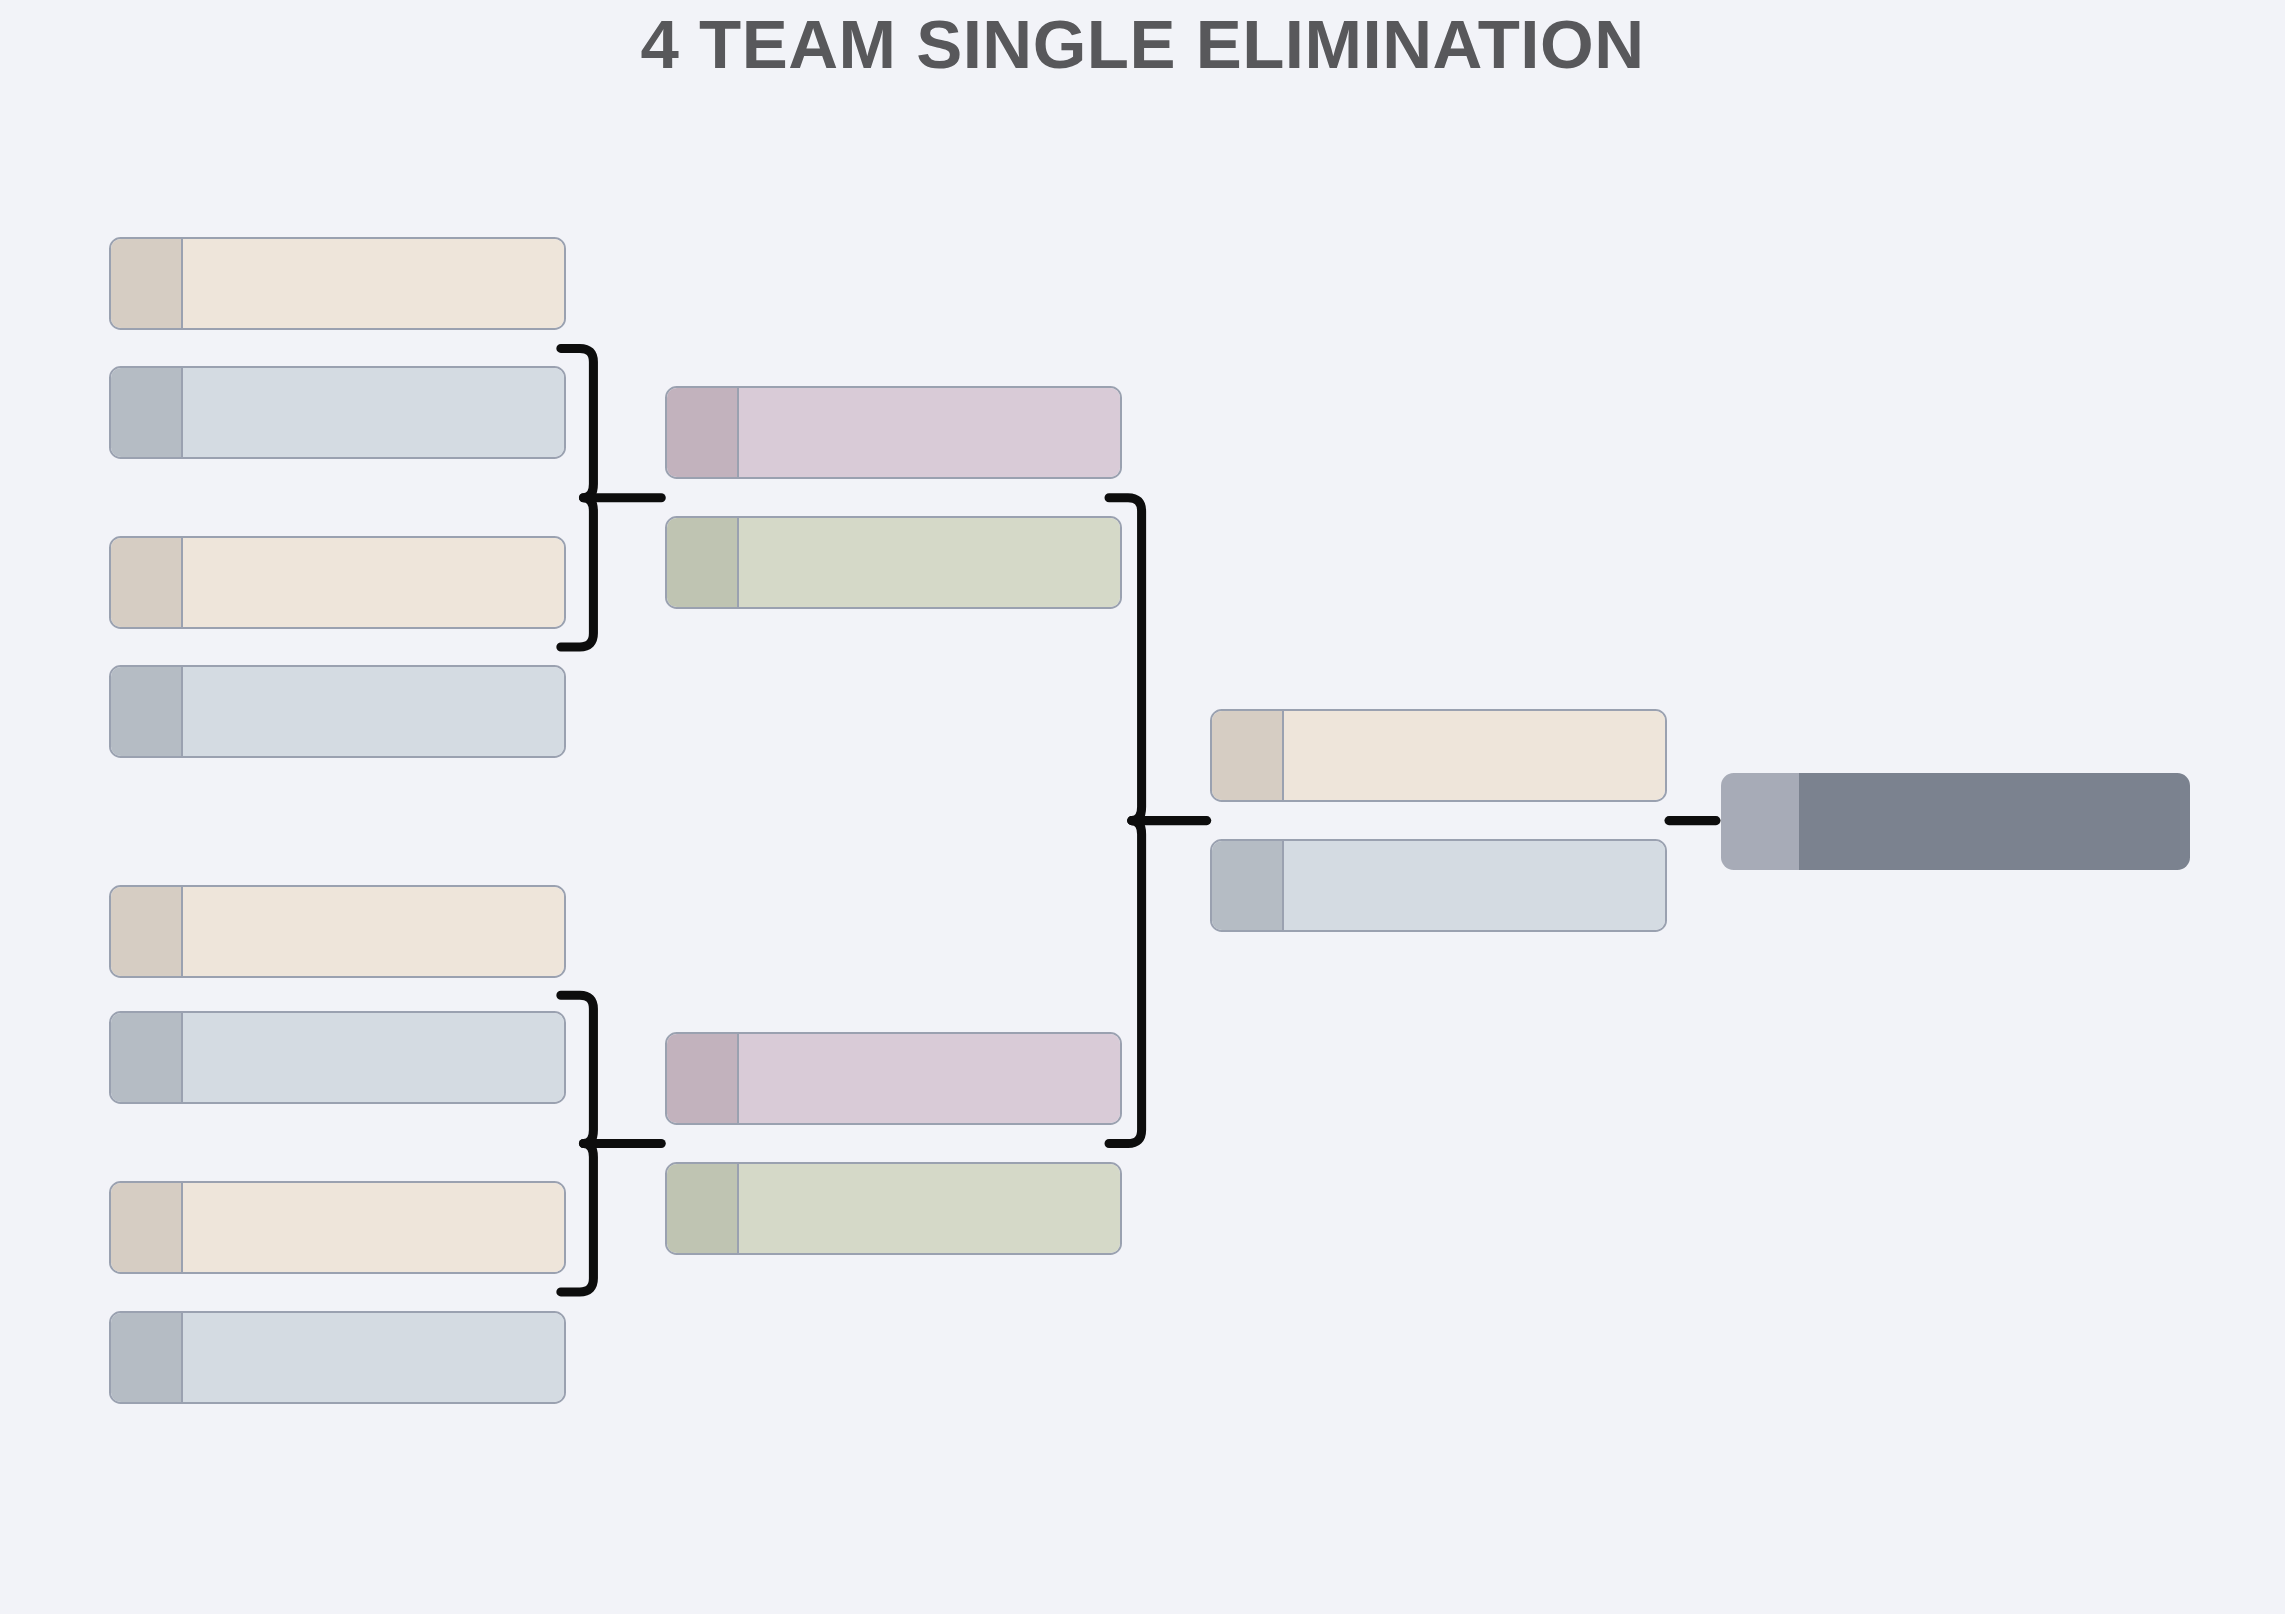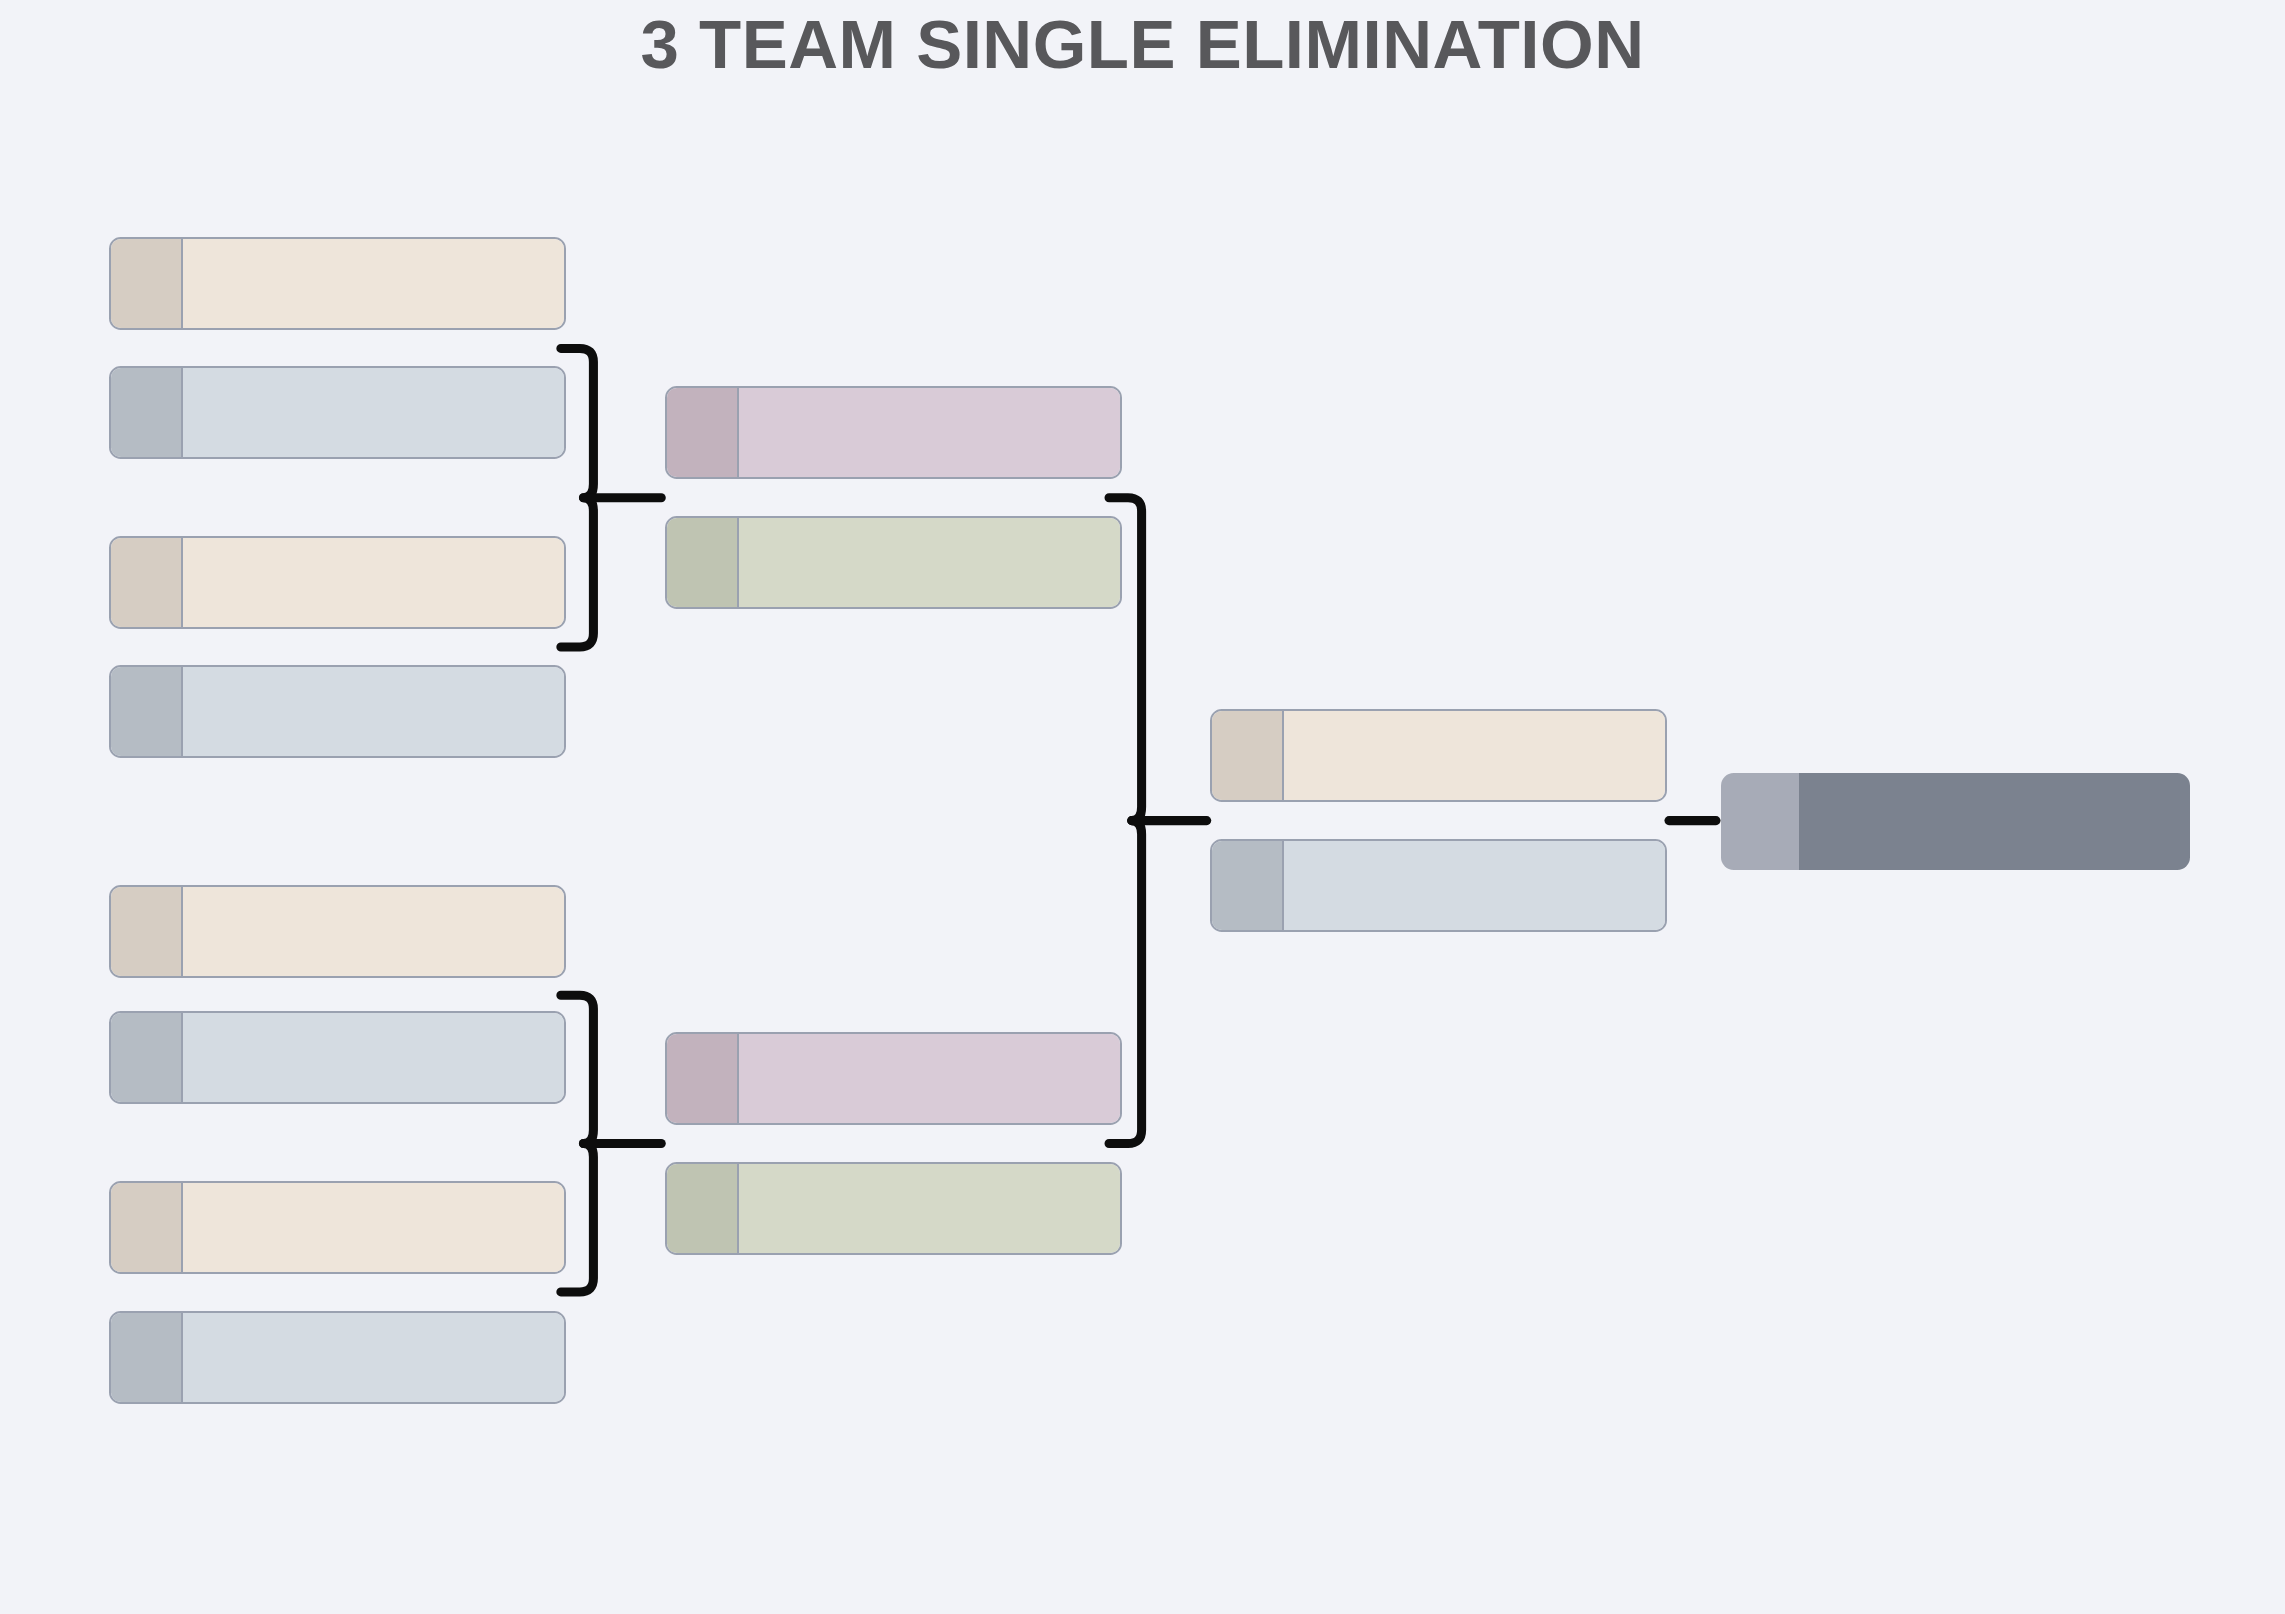--- a/index.html
+++ b/index.html
@@ -64,21 +64,21 @@
   }
   .slot--champion .seed-cell {
     border-right: none;
     width: 78px;
   }
 </style>
 </head>
 <body>
 
 <div class="canvas" style="background: rgb(242, 243, 248);">
-  <h1 class="bracket-title" style="color: rgb(88, 88, 91);">3 TEAM SINGLE ELIMINATION</h1>
+  <h1 class="bracket-title" style="color: rgb(88, 88, 91);">4 TEAM SINGLE ELIMINATION</h1>
 
   <svg class="connector-layer" viewBox="0 0 2526 1785" xmlns="http://www.w3.org/2000/svg" aria-hidden="true">
       <path d="M 620 385 H 641 Q 656 385 656 400 V 535 Q 656 550 645 550 Q 656 550 656 565 V 700 Q 656 715 641 715 H 620" fill="none" stroke="#0d0d0d" stroke-width="10" stroke-linecap="round" stroke-linejoin="round"></path>
       <path d="M 645 550 H 731" fill="none" stroke="#0d0d0d" stroke-width="10" stroke-linecap="round" stroke-linejoin="round"></path>
       <path d="M 620 1100 H 641 Q 656 1100 656 1115 V 1249 Q 656 1264 645 1264 Q 656 1264 656 1279 V 1413 Q 656 1428 641 1428 H 620" fill="none" stroke="#0d0d0d" stroke-width="10" stroke-linecap="round" stroke-linejoin="round"></path>
       <path d="M 645 1264 H 731" fill="none" stroke="#0d0d0d" stroke-width="10" stroke-linecap="round" stroke-linejoin="round"></path>
       <path d="M 1226 550 H 1247 Q 1262 550 1262 565 V 892 Q 1262 907 1251 907 Q 1262 907 1262 922 V 1249 Q 1262 1264 1247 1264 H 1226" fill="none" stroke="#0d0d0d" stroke-width="10" stroke-linecap="round" stroke-linejoin="round"></path>
       <path d="M 1251 907 H 1334" fill="none" stroke="#0d0d0d" stroke-width="10" stroke-linecap="round" stroke-linejoin="round"></path>
       <path d="M 1845 907 H 1897" fill="none" stroke="#0d0d0d" stroke-width="10" stroke-linecap="round" stroke-linejoin="round"></path>
     </svg>

